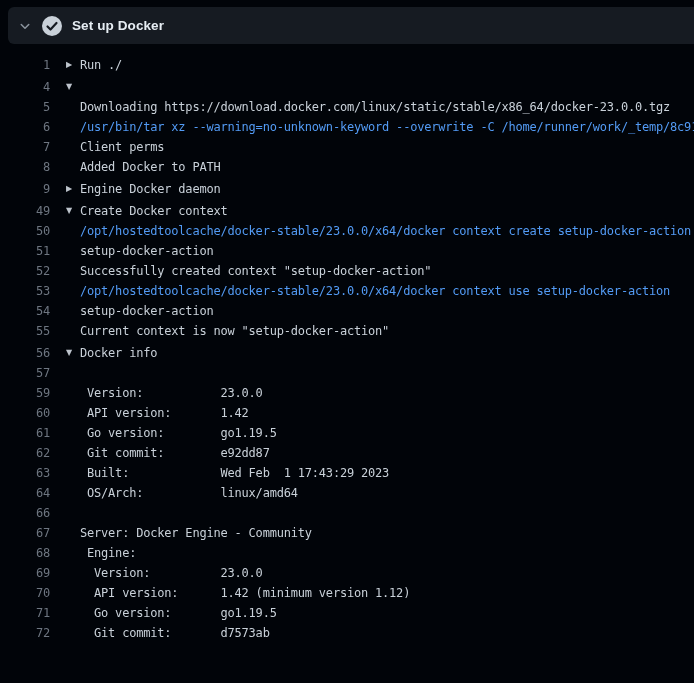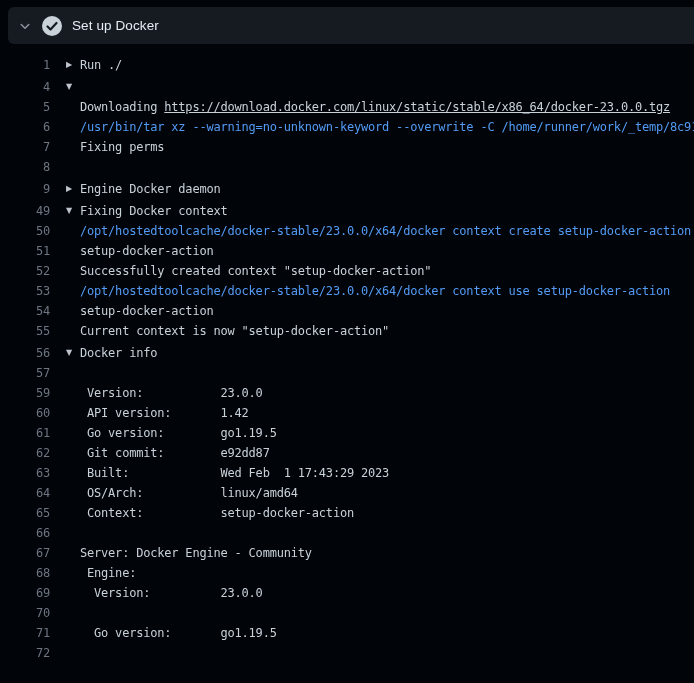--- a/index.html
+++ b/index.html
@@ -21,21 +21,21 @@
     cursor: pointer;
   }
   .chev { width: 14px; height: 14px; display: inline-flex; align-items: center; justify-content: center; }
   .status-circle {
     width: 22px; height: 22px; margin-left: 9px;
     display: inline-flex; align-items: center; justify-content: center;
   }
   .step-title {
     margin-left: 9px;
     font-family: "Liberation Sans", "DejaVu Sans", sans-serif;
-    font-size: 13.5px; font-weight: 400;
+    font-size: 13.5px; font-weight: 700;
     color: var(--title-color, #e6edf3);
     letter-spacing: .1px;
   }
 
   
   .log { position: absolute; top: 44px; left: 0; width: 694px; padding-top: 9px; }
   .row {
     position: relative; height: 20px; line-height: 20px;
     font-size: 12px; letter-spacing: -0.2px;
     white-space: pre; color: var(--text-color, #c9d1d9);
@@ -46,21 +46,21 @@
     text-align: right; color: var(--num-color, #6e7681);
     cursor: pointer;
   }
   .arrow {
     position: absolute; left: 66px; top: 0; width: 12px;
     font-family: "DejaVu Sans", sans-serif;
     font-size: 8px; line-height: 20px; color: var(--arrow-color, #bdc4cc);
   }
   .txt { position: absolute; left: 80px; top: 0; white-space: pre; }
   .row.command .txt { color: var(--command-color, #539bf5); }
-  .loglink { color: var(--text-color, #c9d1d9); text-decoration: underline; cursor: pointer; }
+  .loglink { color: var(--text-color, #c9d1d9); cursor: pointer; }
 </style>
 </head>
 <body>
 
 <div class="screen">
 
   <div class="step-header">
     <span class="chev">
       <svg width="12" height="12" viewBox="0 0 16 16">
         <path d="M3 6 L8 11 L13 6" fill="none" stroke="#8b949e" stroke-width="2" stroke-linecap="round" stroke-linejoin="round"></path>
@@ -73,41 +73,40 @@
       </svg>
     </span>
     <span class="step-title">Set up Docker</span>
   </div>
 
   <div class="log" id="log">
       <div class="row group group"><span class="num">1</span><span class="arrow">▶</span><span class="txt"><span>Run ./</span></span></div>
       <div class="row group group"><span class="num">4</span><span class="arrow">▼</span></div>
       <div class="row output"><span class="num">5</span><span class="txt"><span>Downloading </span><span class="loglink">https://download.docker.com/linux/static/stable/x86_64/docker-23.0.0.tgz</span></span></div>
       <div class="row command"><span class="num">6</span><span class="txt"><span>/usr/bin/tar xz --warning=no-unknown-keyword --overwrite -C /home/runner/work/_temp/8c91</span></span></div>
-      <div class="row output"><span class="num">7</span><span class="txt"><span>Fixing perms</span></span></div>
-      <div class="row output"><span class="num">8</span></div>
+      <div class="row output"><span class="num">7</span><span class="txt"><span>Client perms</span></span></div>
+      <div class="row output"><span class="num">8</span><span class="txt"><span>Added Docker to PATH</span></span></div>
       <div class="row group group"><span class="num">9</span><span class="arrow">▶</span><span class="txt"><span>Engine Docker daemon</span></span></div>
-      <div class="row group group"><span class="num">49</span><span class="arrow">▼</span><span class="txt"><span>Fixing Docker context</span></span></div>
+      <div class="row group group"><span class="num">49</span><span class="arrow">▼</span><span class="txt"><span>Create Docker context</span></span></div>
       <div class="row command"><span class="num">50</span><span class="txt"><span>/opt/hostedtoolcache/docker-stable/23.0.0/x64/docker context create setup-docker-action --docker</span></span></div>
       <div class="row output"><span class="num">51</span><span class="txt"><span>setup-docker-action</span></span></div>
       <div class="row output"><span class="num">52</span><span class="txt"><span>Successfully created context "setup-docker-action"</span></span></div>
       <div class="row command"><span class="num">53</span><span class="txt"><span>/opt/hostedtoolcache/docker-stable/23.0.0/x64/docker context use setup-docker-action</span></span></div>
       <div class="row output"><span class="num">54</span><span class="txt"><span>setup-docker-action</span></span></div>
       <div class="row output"><span class="num">55</span><span class="txt"><span>Current context is now "setup-docker-action"</span></span></div>
       <div class="row group group"><span class="num">56</span><span class="arrow">▼</span><span class="txt"><span>Docker info</span></span></div>
       <div class="row command"><span class="num">57</span></div>
       <div class="row output"><span class="num">59</span><span class="txt"><span> Version:           23.0.0</span></span></div>
       <div class="row output"><span class="num">60</span><span class="txt"><span> API version:       1.42</span></span></div>
       <div class="row output"><span class="num">61</span><span class="txt"><span> Go version:        go1.19.5</span></span></div>
       <div class="row output"><span class="num">62</span><span class="txt"><span> Git commit:        e92dd87</span></span></div>
       <div class="row output"><span class="num">63</span><span class="txt"><span> Built:             Wed Feb  1 17:43:29 2023</span></span></div>
       <div class="row output"><span class="num">64</span><span class="txt"><span> OS/Arch:           linux/amd64</span></span></div>
-      <div class="row output"><span class="num">65</span><span class="txt"><span> Context:           setup-docker-action</span></span></div>
       <div class="row output"><span class="num">66</span><span class="txt"><span></span></span></div>
       <div class="row output"><span class="num">67</span><span class="txt"><span>Server: Docker Engine - Community</span></span></div>
       <div class="row output"><span class="num">68</span><span class="txt"><span> Engine:</span></span></div>
       <div class="row output"><span class="num">69</span><span class="txt"><span>  Version:          23.0.0</span></span></div>
-      <div class="row output"><span class="num">70</span></div>
+      <div class="row output"><span class="num">70</span><span class="txt"><span>  API version:      1.42 (minimum version 1.12)</span></span></div>
       <div class="row output"><span class="num">71</span><span class="txt"><span>  Go version:       go1.19.5</span></span></div>
-      <div class="row output"><span class="num">72</span></div>
+      <div class="row output"><span class="num">72</span><span class="txt"><span>  Git commit:       d7573ab</span></span></div>
     </div>
 
 </div>
 
 </body></html>

